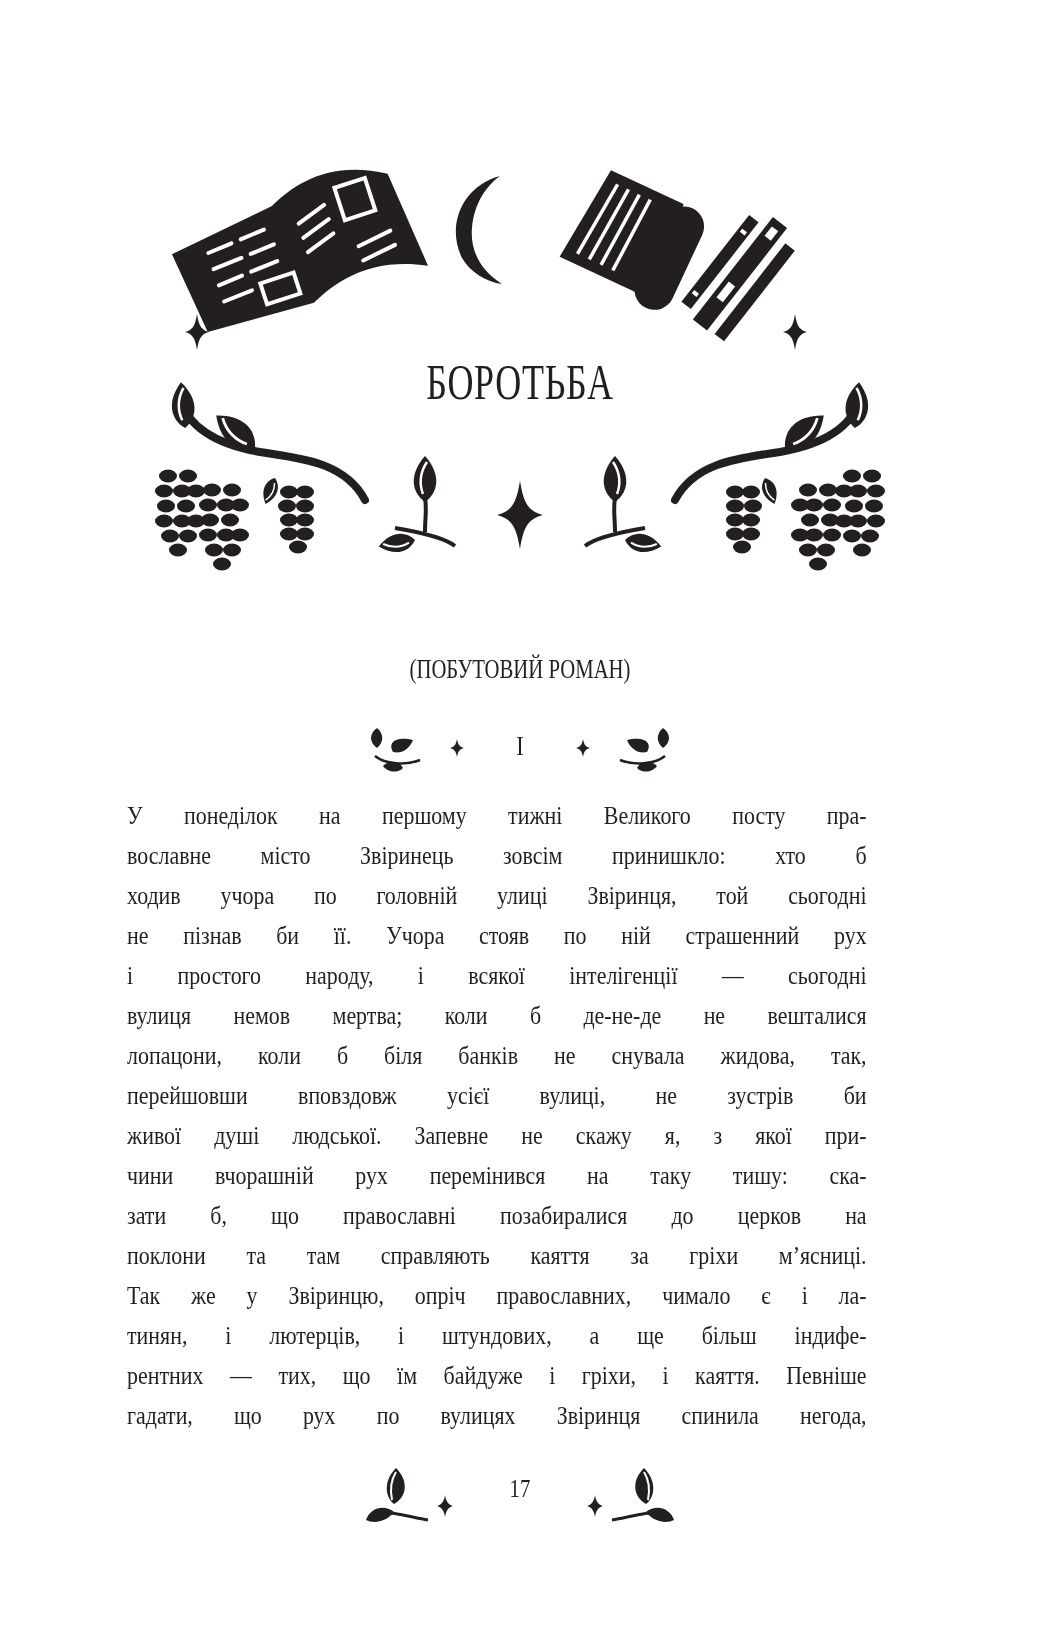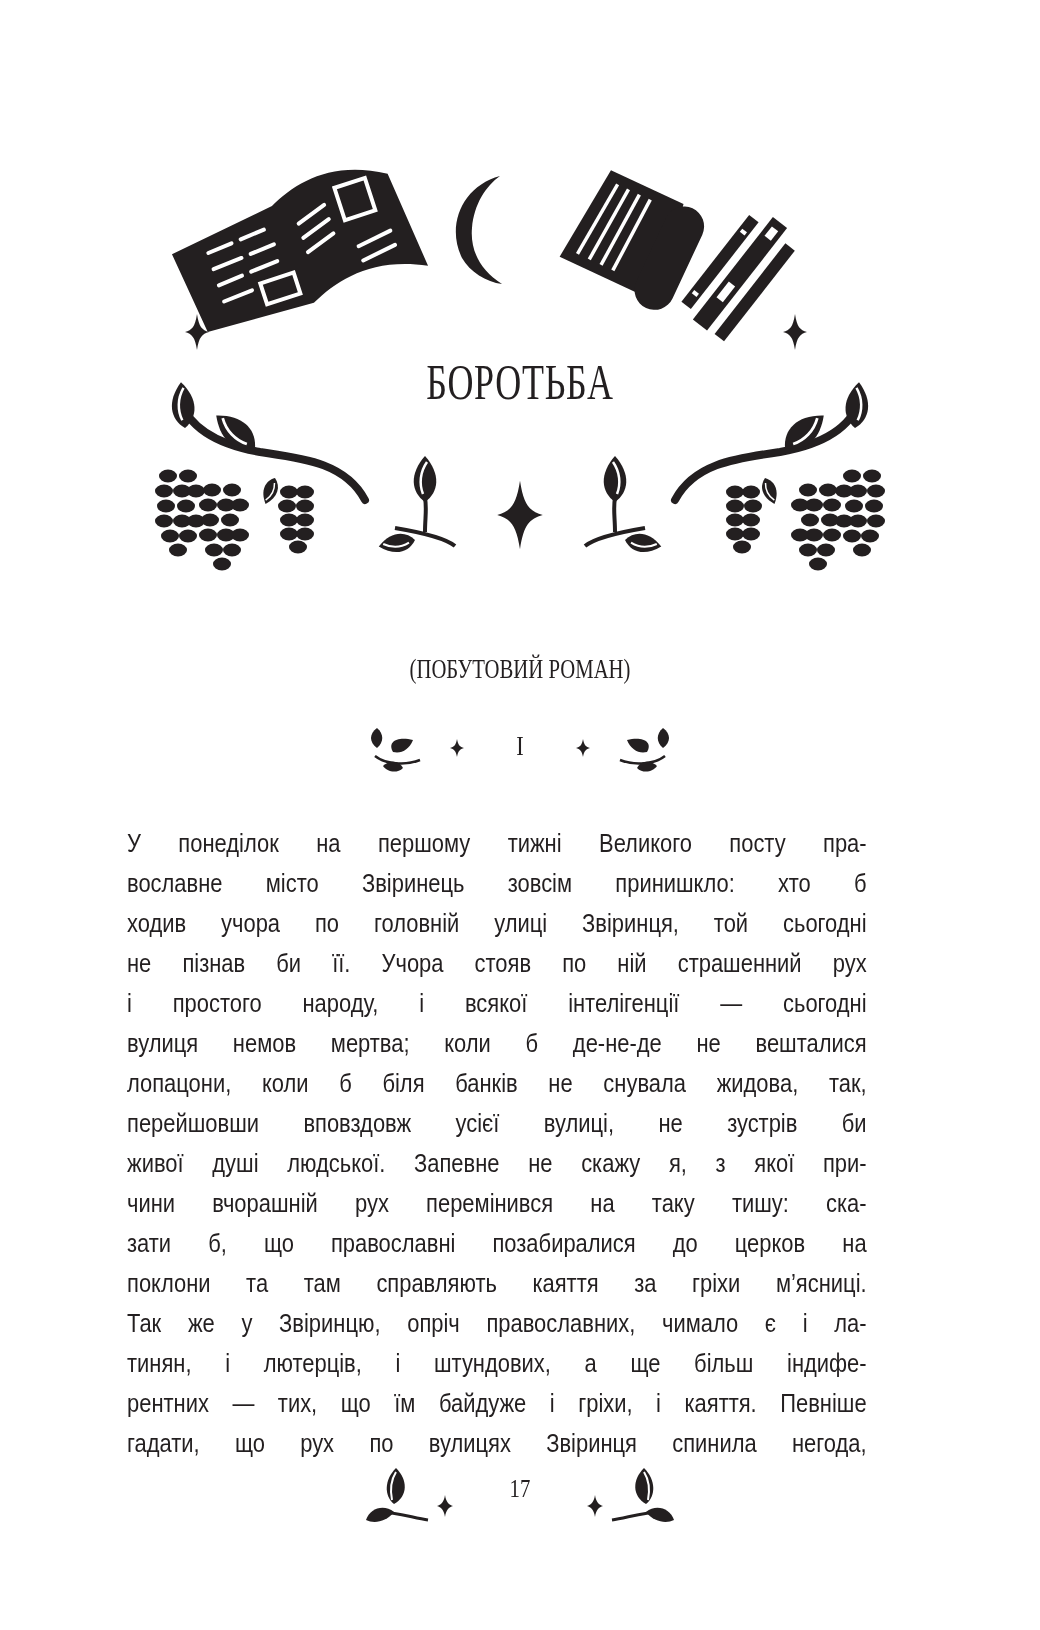--- a/index.html
+++ b/index.html
@@ -17,22 +17,22 @@
     font-family: "Liberation Serif", serif; font-size: 28px;
     transform: scaleX(0.74); transform-origin: 520px 0; line-height: 34px;
   }
   .chapter-mark { left: 370px; top: 718px; width: 300px; height: 60px; }
   .chapter-num {
     left: 0; width: 1040px; top: 728px; text-align: center;
     font-family: "Liberation Serif", serif; font-size: 28px; line-height: 36px;
     transform: scaleX(0.8); transform-origin: 520px 0;
   }
   .body-text {
-    left: 127px; top: 823px; width: 740px;
-    font-family: Liberation Sans, sans-serif; font-size: 25.5px; line-height: 40px;
+    left: 127px; top: 796px; width: 740px;
+    font-family: Liberation Serif, serif; font-size: 25.5px; line-height: 40px;
   }
   .line {
     display: block; white-space: nowrap; text-align: justify; text-align-last: justify;
     width: 740px; transform: scaleX(0.86); transform-origin: 0 0;
     width: 860px;
   }
   .footer-mark { left: 360px; top: 1460px; width: 320px; height: 70px; }
   .page-number {
     left: 0; width: 1040px; top: 1472px; text-align: center;
     font-family: "Liberation Serif", serif; font-size: 26px; line-height: 34px;

